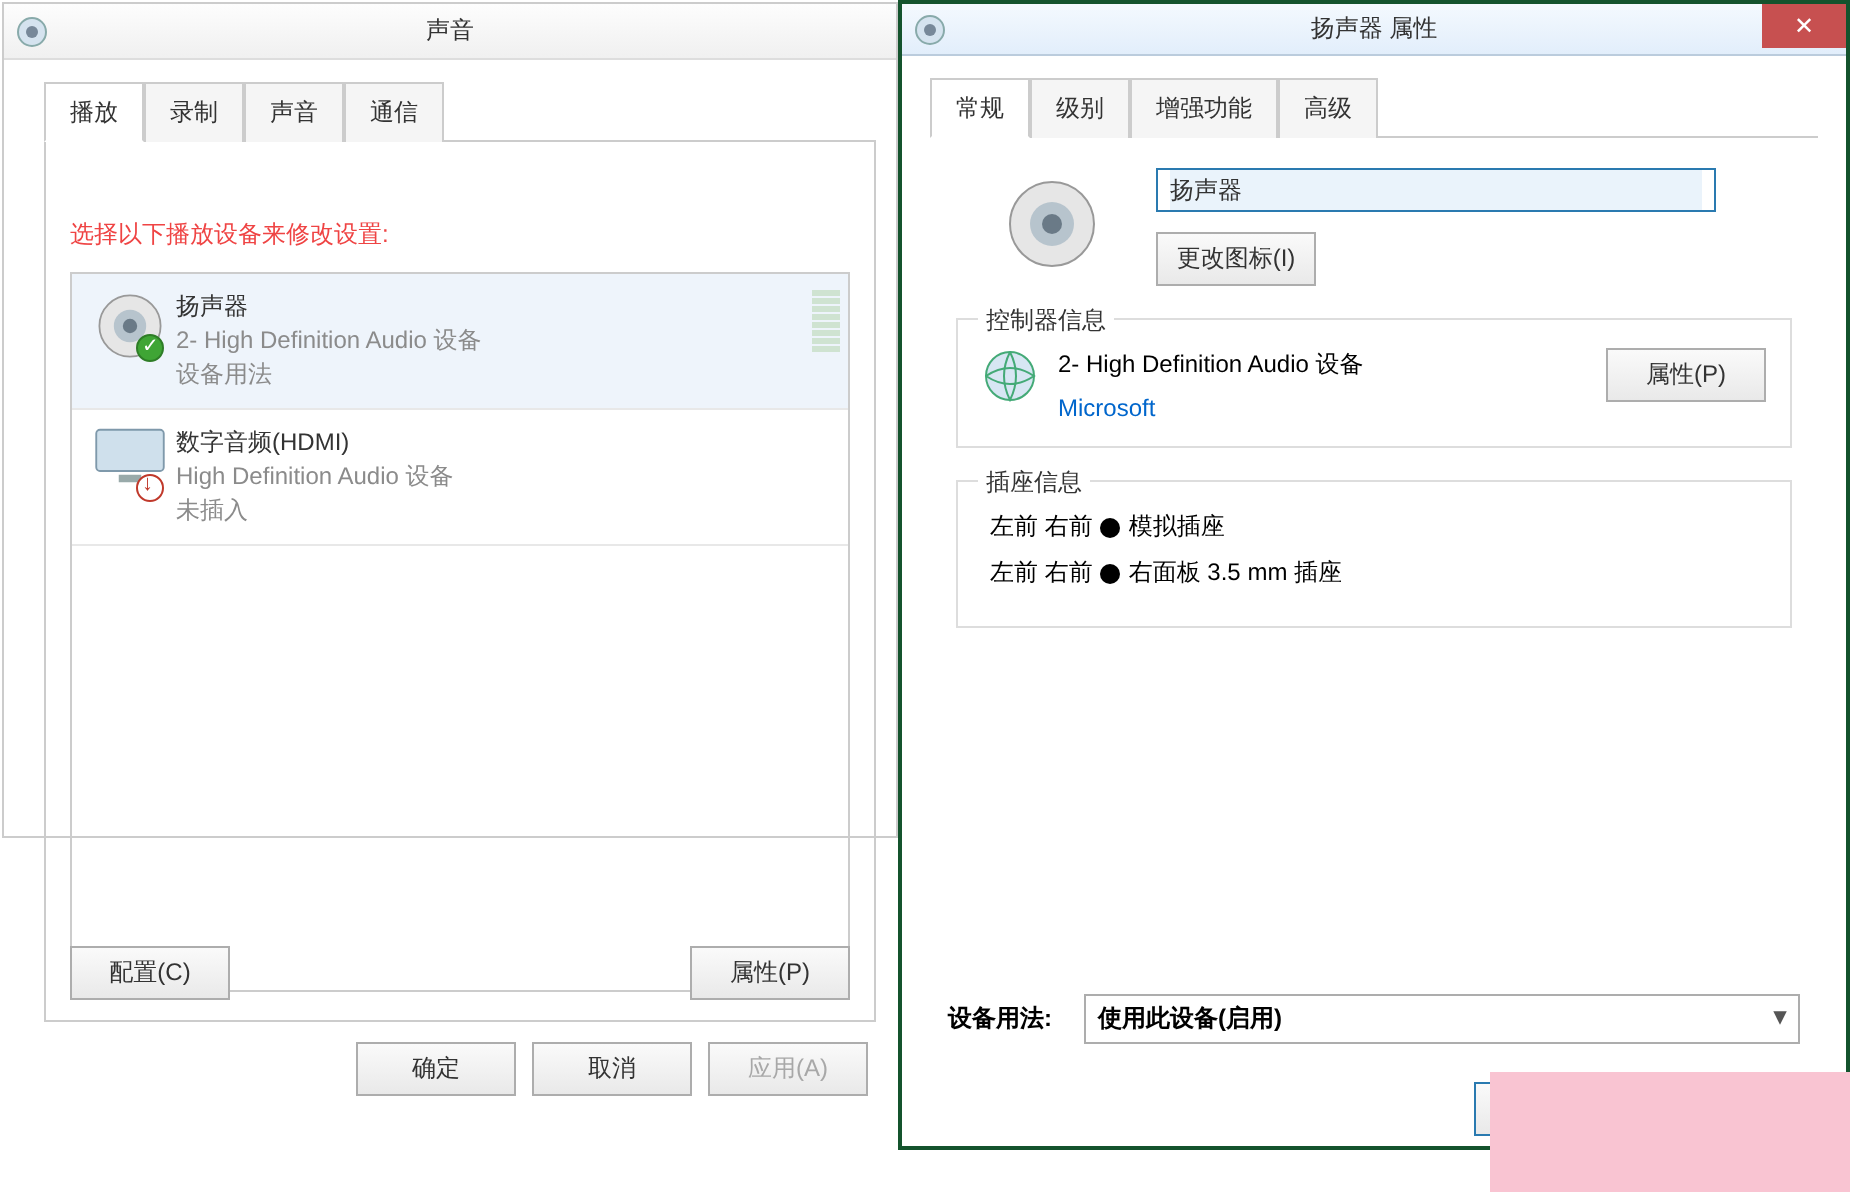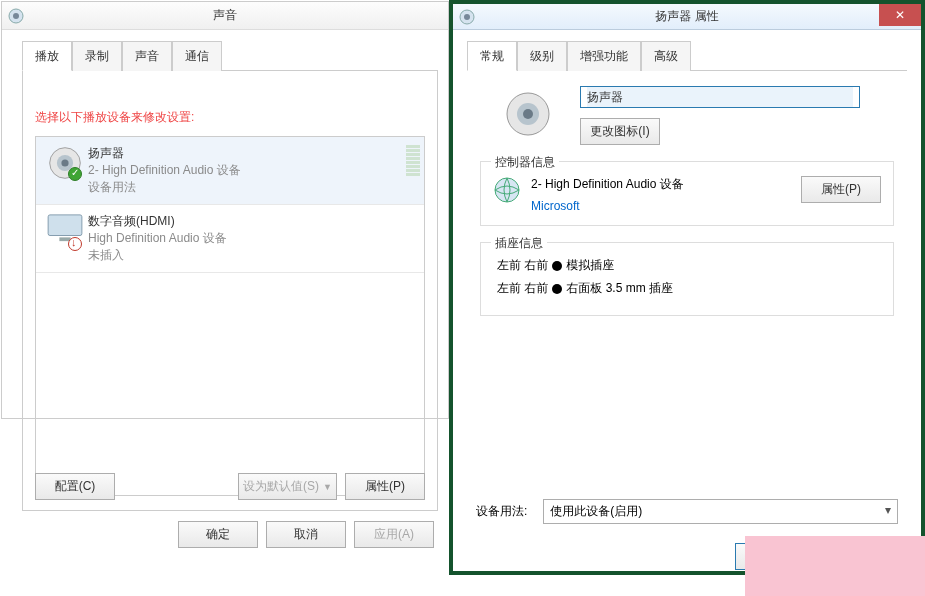--- a/index.html
+++ b/index.html
@@ -37,21 +37,21 @@
 .panel-bottom-row { display: flex; gap: 8px; position: absolute; bottom: 10px; left: 12px; right: 12px; align-items: center; }
 .panel-bottom-row .spacer { flex: 1; }
 .btn { border: 1px solid #adadad; background: linear-gradient(#fafafa,#e9e9e9); padding: 4px 4px; color: #333; min-width: 80px; text-align: center; }
 .btn.disabled { color: #a8a8a8; }
 .btn-dd { display: inline-flex; align-items: center; gap: 4px; }
 .chev { font-size: 9px; }
 
 .dlg-footer { display: flex; gap: 8px; justify-content: flex-end; padding: 10px 14px; }
 
 
-.props-window { position: absolute; left: 449px; top: 0; width: 476px; height: 575px; border: 4px solid #14532d; background: #fff; }
+.props-window { position: absolute; left: 449px; top: 0; width: 476px; height: 575px; border: 2px solid #14532d; background: #fff; }
 .props-titlebar { height: 26px; background: linear-gradient(#f4f9fe,#e2eefb); display: flex; align-items: center; justify-content: center; position: relative; border-bottom: 1px solid #bcd; }
 .props-titlebar .ticon { position: absolute; left: 6px; top: 5px; width: 16px; height: 16px; }
 .props-title { font-size: 12px; color: #333; }
 .close-btn { position: absolute; right: 0; top: 0; width: 42px; height: 22px; background: #c75050; color: #fff; text-align: center; line-height: 22px; font-size: 13px; }
 
 .props-body { padding: 10px 14px 0; }
 .tabstrip2 { display: flex; border-bottom: 1px solid #ccc; }
 
 .props-content { border: 1px solid transparent; padding: 14px 4px 0; height: 460px; position: relative; }
 
@@ -63,21 +63,21 @@
 
 .fieldset { border: 1px solid #ddd; margin: 16px 8px 0; padding: 14px 12px 12px; position: relative; }
 .fieldset .legend { position: absolute; top: -8px; left: 10px; background: #fff; padding: 0 4px; color: #333; }
 .ctrl-row { display: flex; align-items: flex-start; gap: 10px; }
 .ctrl-texts { flex: 1; }
 .link { color: #0066cc; }
 
 .jack-row { display: flex; align-items: center; gap: 4px; margin-bottom: 6px; margin-left: 4px; }
 .dot { width: 10px; height: 10px; border-radius: 50%; background: #000; display: inline-block; }
 
-.usage-row { display: flex; align-items: center; gap: 16px; position: absolute; bottom: 6px; left: 8px; right: 8px; }
+.usage-row { display: flex; align-items: center; gap: 16px; position: absolute; bottom: 6px; left: 8px; right: 8px; font-weight: bold; }
 .select { flex: 1; border: 1px solid #adadad; padding: 3px 22px 3px 6px; background: #fff; position: relative; }
 .select::after { content: "▾"; position: absolute; right: 6px; top: 3px; color: #555; }
 
 .props-footer { display: flex; gap: 10px; justify-content: flex-end; padding: 12px 16px; }
 
 .pink-block { position: absolute; right: 0; bottom: 0; width: 180px; height: 60px; background: #f9c4d2; }
 
 
 svg.speaker { width: 36px; height: 36px; }
 svg.speaker-lg { width: 48px; height: 48px; }
@@ -147,24 +147,20 @@
           <div class="dev-name">数字音频(HDMI)</div>
           <div class="dev-sub">High Definition Audio 设备</div>
           <div class="dev-status">未插入</div>
         </div>
       </div>
     </div>
 
     <div class="panel-bottom-row">
       <div class="btn">配置(C)</div>
       <div class="spacer"></div>
-      <div class="btn btn-dd disabled">
-        <span>设为默认值(S)</span>
-        <span class="chev">▼</span>
-      </div>
       <div class="btn">属性(P)</div>
     </div>
   </div>
 
   <div class="dlg-footer">
     <div class="btn">确定</div>
     <div class="btn">取消</div>
     <div class="btn disabled">应用(A)</div>
   </div>
 </div>

